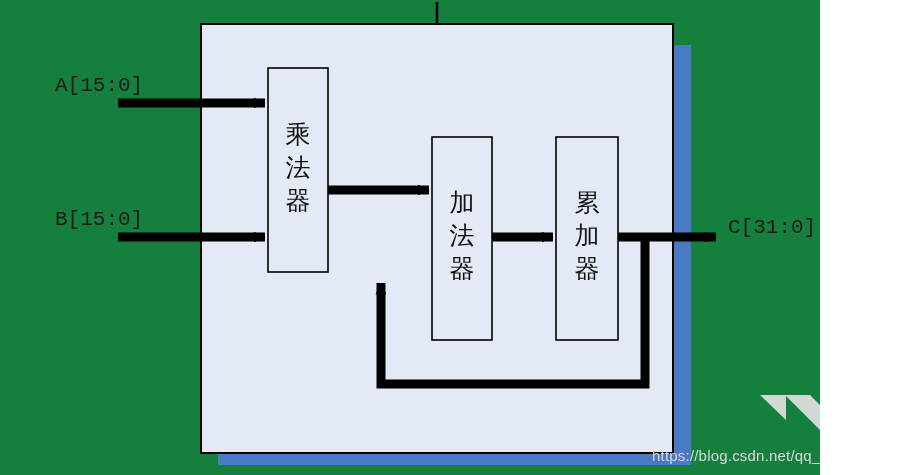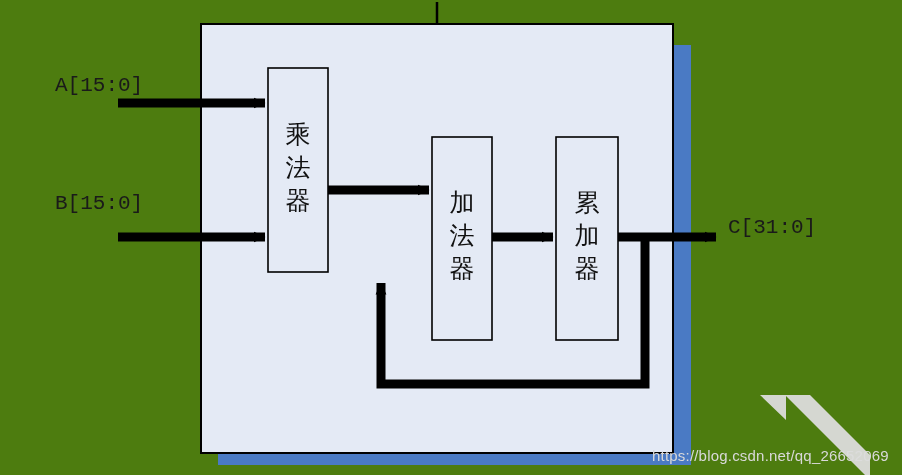--- a/index.html
+++ b/index.html
@@ -5,23 +5,23 @@
   html, body {
     margin: 0;
     padding: 0;
     background: #ffffff;
   }
   body {
     font-family: "Liberation Serif", "DejaVu Serif", serif;
   }
   #canvas {
     position: relative;
-    width: 902px;
+    width: 820px;
     height: 475px;
-    background: #4d7c0f;
+    background: #15803d;
     overflow: hidden;
   }
   #canvas svg {
     position: absolute;
     top: 0;
     left: 0;
   }
   .io-label {
     position: absolute;
     font-family: "Liberation Mono", "DejaVu Sans Mono", monospace;
@@ -82,21 +82,21 @@
 
     <line x1="492" y1="237" x2="553" y2="237" stroke="#000000" stroke-width="9" marker-end="url(#arrowhead)"></line>
 
     <line x1="618" y1="237" x2="716" y2="237" stroke="#000000" stroke-width="9" marker-end="url(#arrowhead)"></line>
 
     <path d="M645,237 L645,384 L381,384 L381,283" fill="none" stroke="#000000" stroke-width="9" stroke-linejoin="miter" marker-end="url(#arrowhead)"></path>
   </svg>
 
   <div class="io-label" style="left:55px; top:74px;">A[15:0]</div>
 
-  <div class="io-label" style="left:55px; top:192px;text-align:right;">B[15:0]</div>
+  <div class="io-label" style="left:55px; top:208px;text-align:right;">B[15:0]</div>
 
   <div class="io-label" style="left:728px; top:216px;">C[31:0]</div>
 
   <div class="blk-label" style="left:281px; top:118px;">乘
 法
 器</div>
 
   <div class="blk-label" style="left:445px; top:186px;">加
 法
 器</div>

